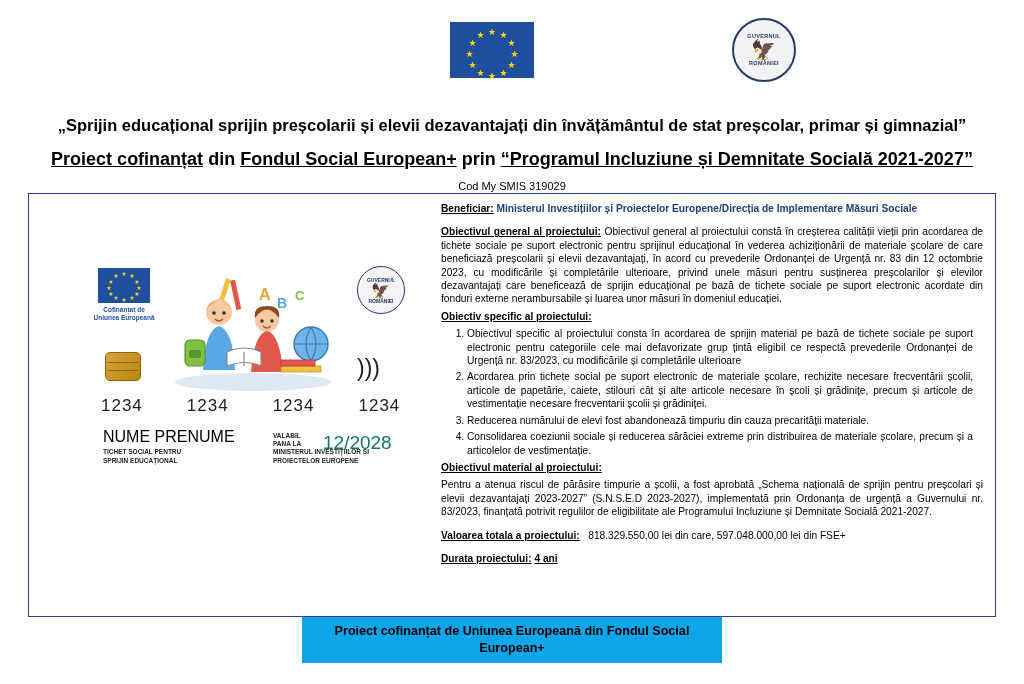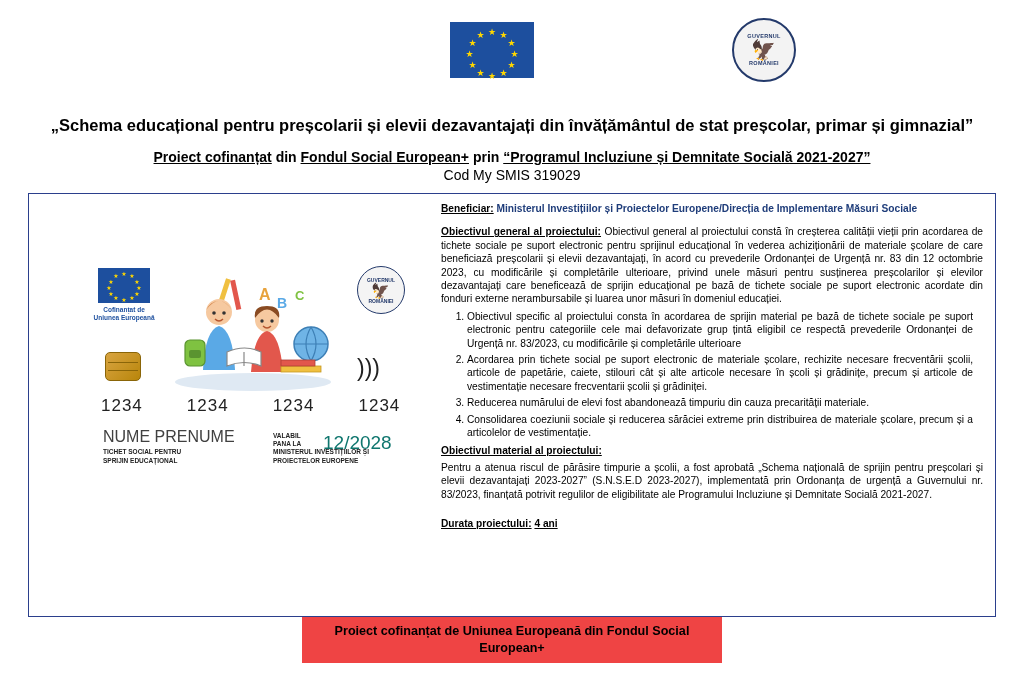--- a/index.html
+++ b/index.html
@@ -85,30 +85,30 @@
   
   .title-main {
     text-align: center;
     font-size: 16.5px;
     font-weight: bold;
     margin-top: 22px;
     padding: 0 40px;
   }
   .title-sub {
     text-align: center;
-    font-size: 14px;
+    font-size: 18px;
     font-weight: bold;
     margin-top: 14px;
     padding: 0 40px;
   }
   .title-sub .u { text-decoration: underline; }
   .smis {
     text-align: center;
-    font-size: 14px;
-    margin-top: 2px;
+    font-size: 11px;
+    margin-top: 10px;
   }
 
   
   .frame {
     position: absolute;
     left: 28px;
     top: 193px;
     width: 968px;
     height: 424px;
     border: 1px solid #2b3f8c;
@@ -227,21 +227,21 @@
     font-size: 17px;
     letter-spacing: 1px;
     color: #222;
     gap: 44px;
   }
   .card-name {
     position: absolute;
     left: 26px;
     top: 172px;
     font-size: 16px;
-    color: #404040;
+    color: #000000;
   }
   .card-small-left {
     position: absolute;
     left: 26px;
     top: 192px;
     font-size: 6.5px;
     font-weight: bold;
     line-height: 8.5px;
     color: #222;
   }
@@ -291,21 +291,21 @@
   .text-col ol li { margin-bottom: 3px; }
   .gap { height: 6px; }
 
   
   .footer {
     position: absolute;
     left: 302px;
     top: 617px;
     width: 420px;
     height: 46px;
-    background: #ef4444;
+    background: #0ea5e9;
     display: flex;
     align-items: center;
     justify-content: center;
     text-align: center;
     font-size: 12.6px;
     font-weight: bold;
     color: #000;
     line-height: 17px;
     padding: 0 20px;
     box-sizing: border-box;
@@ -332,21 +332,21 @@
     </div>
   </div>
 
   <div class="ro-coat">
     <div class="ring-text">GUVERNUL</div>
     <div class="crest">🦅</div>
     <div class="ring-text">ROMÂNIEI</div>
   </div>
 </div>
 
-<div class="title-main">„Schema educațional pentru preșcolarii și elevii dezavantajați din învățământul de stat preșcolar, primar și gimnazial”</div>
+<div class="title-main">„Sprijin educațional sprijin preșcolarii și elevii dezavantajați din învățământul de stat preșcolar, primar și gimnazial”</div>
 
 <div class="title-sub">
   <span class="u">Proiect cofinanțat</span>
   <span>din</span>
   <span class="u">Fondul Social European+</span>
   <span>prin</span>
   <span class="u">“Programul Incluziune și Demnitate Socială 2021-2027”</span>
 </div>
 
 <div class="smis">Cod My SMIS 319029</div>
@@ -456,35 +456,42 @@
       <span class="lbl">Beneficiar:</span>
       <span class="lbl-blue">Ministerul Investițiilor și Proiectelor Europene/Direcția de Implementare Măsuri Sociale</span>
     </p>
 
     <div class="gap"></div>
 
     <p>
       <span class="lbl">Obiectivul general al proiectului:</span><span> Obiectivul general al proiectului constă în creșterea calității vieții prin acordarea de tichete sociale pe suport electronic pentru sprijinul educațional în vederea achiziționării de materiale școlare de care beneficiază preșcolarii și elevii dezavantajați, în acord cu prevederile Ordonanței de Urgență nr. 83 din 12 octombrie 2023, cu modificările și completările ulterioare, privind unele măsuri pentru susținerea preșcolarilor și elevilor dezavantajați care beneficează de sprijin educațional pe bază de tichete sociale pe suport electronic acordate din fonduri externe nerambursabile și luarea unor măsuri în domeniul educației.</span>
     </p>
 
+    <p>
+      <span class="lbl">Obiectiv specific al proiectului:</span>
+    </p>
 
     <ol>
       <li>Obiectivul specific al proiectului consta în acordarea de sprijin material pe bază de tichete sociale pe suport electronic pentru categoriile cele mai defavorizate grup țintă eligibil ce respectă prevederile Ordonanței de Urgență nr. 83/2023, cu modificările și completările ulterioare</li>
       <li>Acordarea prin tichete social pe suport electronic de materiale școlare, rechizite necesare frecventării școlii, articole de papetărie, caiete, stilouri  cât și alte articole necesare în școli și grădinițe, precum și articole de vestimentație necesare frecventarii școlii și grădiniței.</li>
       <li>Reducerea numărului de elevi fost abandonează timpuriu din cauza precarității materiale.</li>
       <li>Consolidarea coeziunii sociale și reducerea sărăciei extreme prin distribuirea de materiale școlare, precum și a articolelor de vestimentație.</li>
     </ol>
 
     <p>
       <span class="lbl">Obiectivul material al proiectului:</span>
     </p>
     <p>Pentru a atenua riscul de părăsire timpurie a școlii, a fost aprobată „Schema națională de sprijin pentru preșcolari și elevii dezavantajați 2023-2027” (S.N.S.E.D 2023-2027), implementată prin Ordonanța de urgență a Guvernului nr. 83/2023, finanțată potrivit regulilor de eligibilitate ale Programului Incluziune și Demnitate Socială 2021-2027.</p>
 
     <div class="gap"></div>
 
+    <p>
+      <span class="lbl">Valoarea totala a proiectului:</span>
+      &nbsp;&nbsp;<span>818.329.550,00 lei din care, 597.048.000,00 lei din FSE+</span>
+    </p>
 
     <div class="gap"></div>
 
     <p>
       <span class="lbl">Durata proiectului:</span>
       <span class="lbl">4 ani</span>
     </p>
   </div>
 </div>
 

